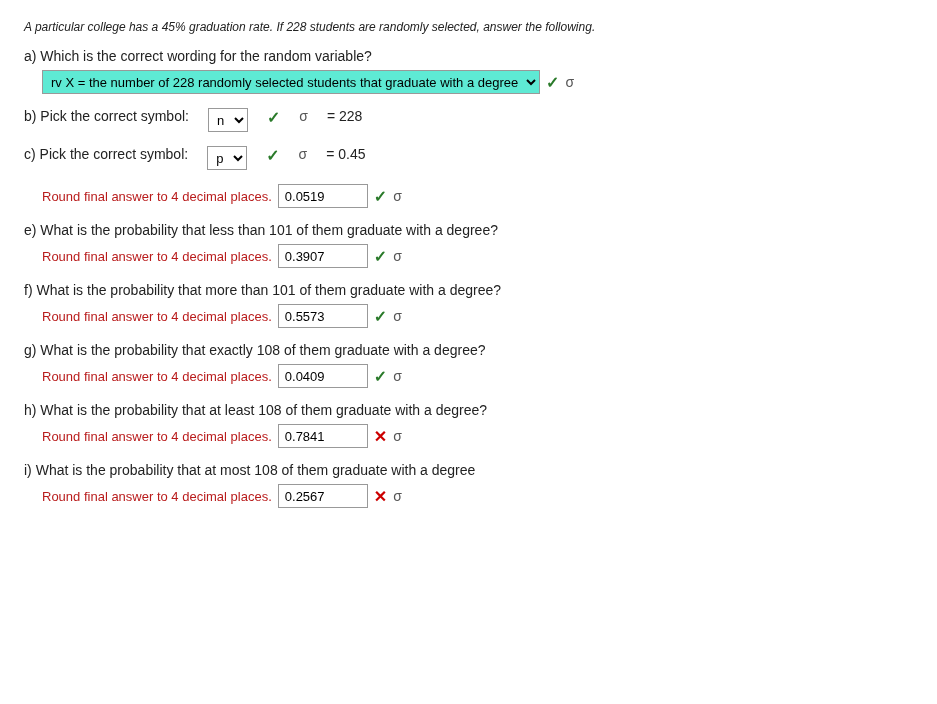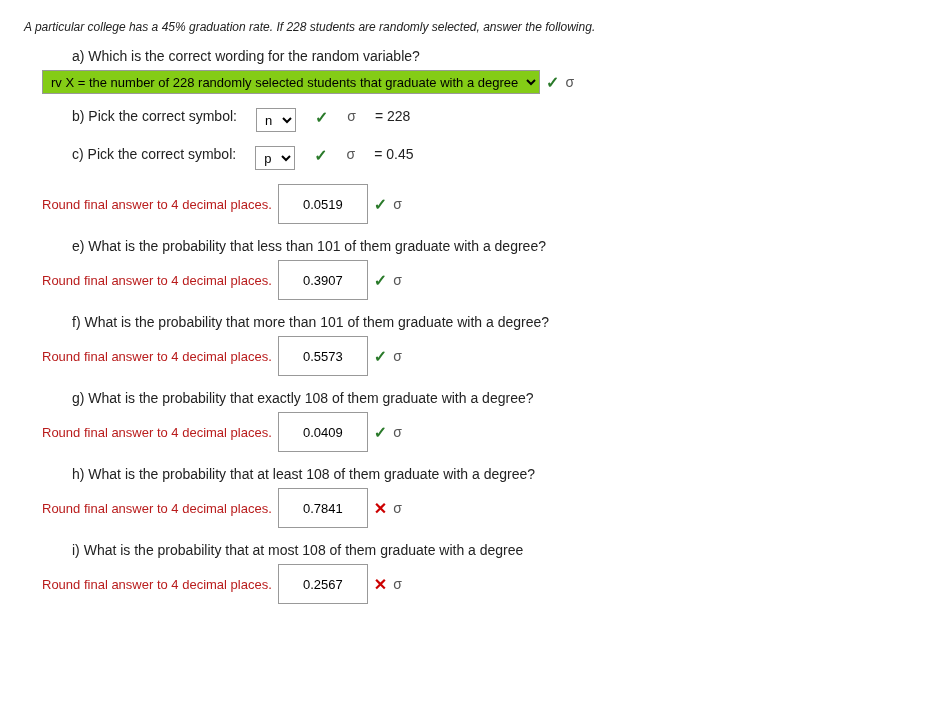--- a/index.html
+++ b/index.html
@@ -16,40 +16,38 @@
       margin-bottom: 14px;
       font-size: 12px;
       font-style: italic;
     }
     .question-block {
       margin-bottom: 14px;
     }
     .question-label {
       font-size: 14px;
       margin-bottom: 6px;
-      margin-left: 48px;
     }
     .answer-row {
       display: flex;
       align-items: center;
       gap: 6px;
       margin-left: 18px;
     }
     .round-label {
       font-size: 13px;
       color: #b91c1c;
       white-space: nowrap;
     }
     .answer-input {
       border: 1px solid #999;
       padding: 2px 6px;
       font-size: 13px;
       width: 90px;
-      height: 40px;
-      text-align: center;
+      height: 24px;
     }
     .check-icon {
       color: #2a7a2a;
       font-size: 16px;
       font-weight: bold;
     }
     .cross-icon {
       color: #cc0000;
       font-size: 16px;
       font-weight: bold;
@@ -67,21 +65,21 @@
       font-size: 13px;
       height: 24px;
       background: #fff;
       min-width: 40px;
     }
     .rv-dropdown {
       border: 1px solid #999;
       padding: 1px 4px;
       font-size: 13px;
       height: 24px;
-      background: #84cc16;
+      background: #5eead4;
       min-width: 480px;
     }
     .b-row, .c-row {
       display: flex;
       gap: 19px;
       margin-left: 0;
     }
     .equals-text {
       font-size: 14px;
     }

